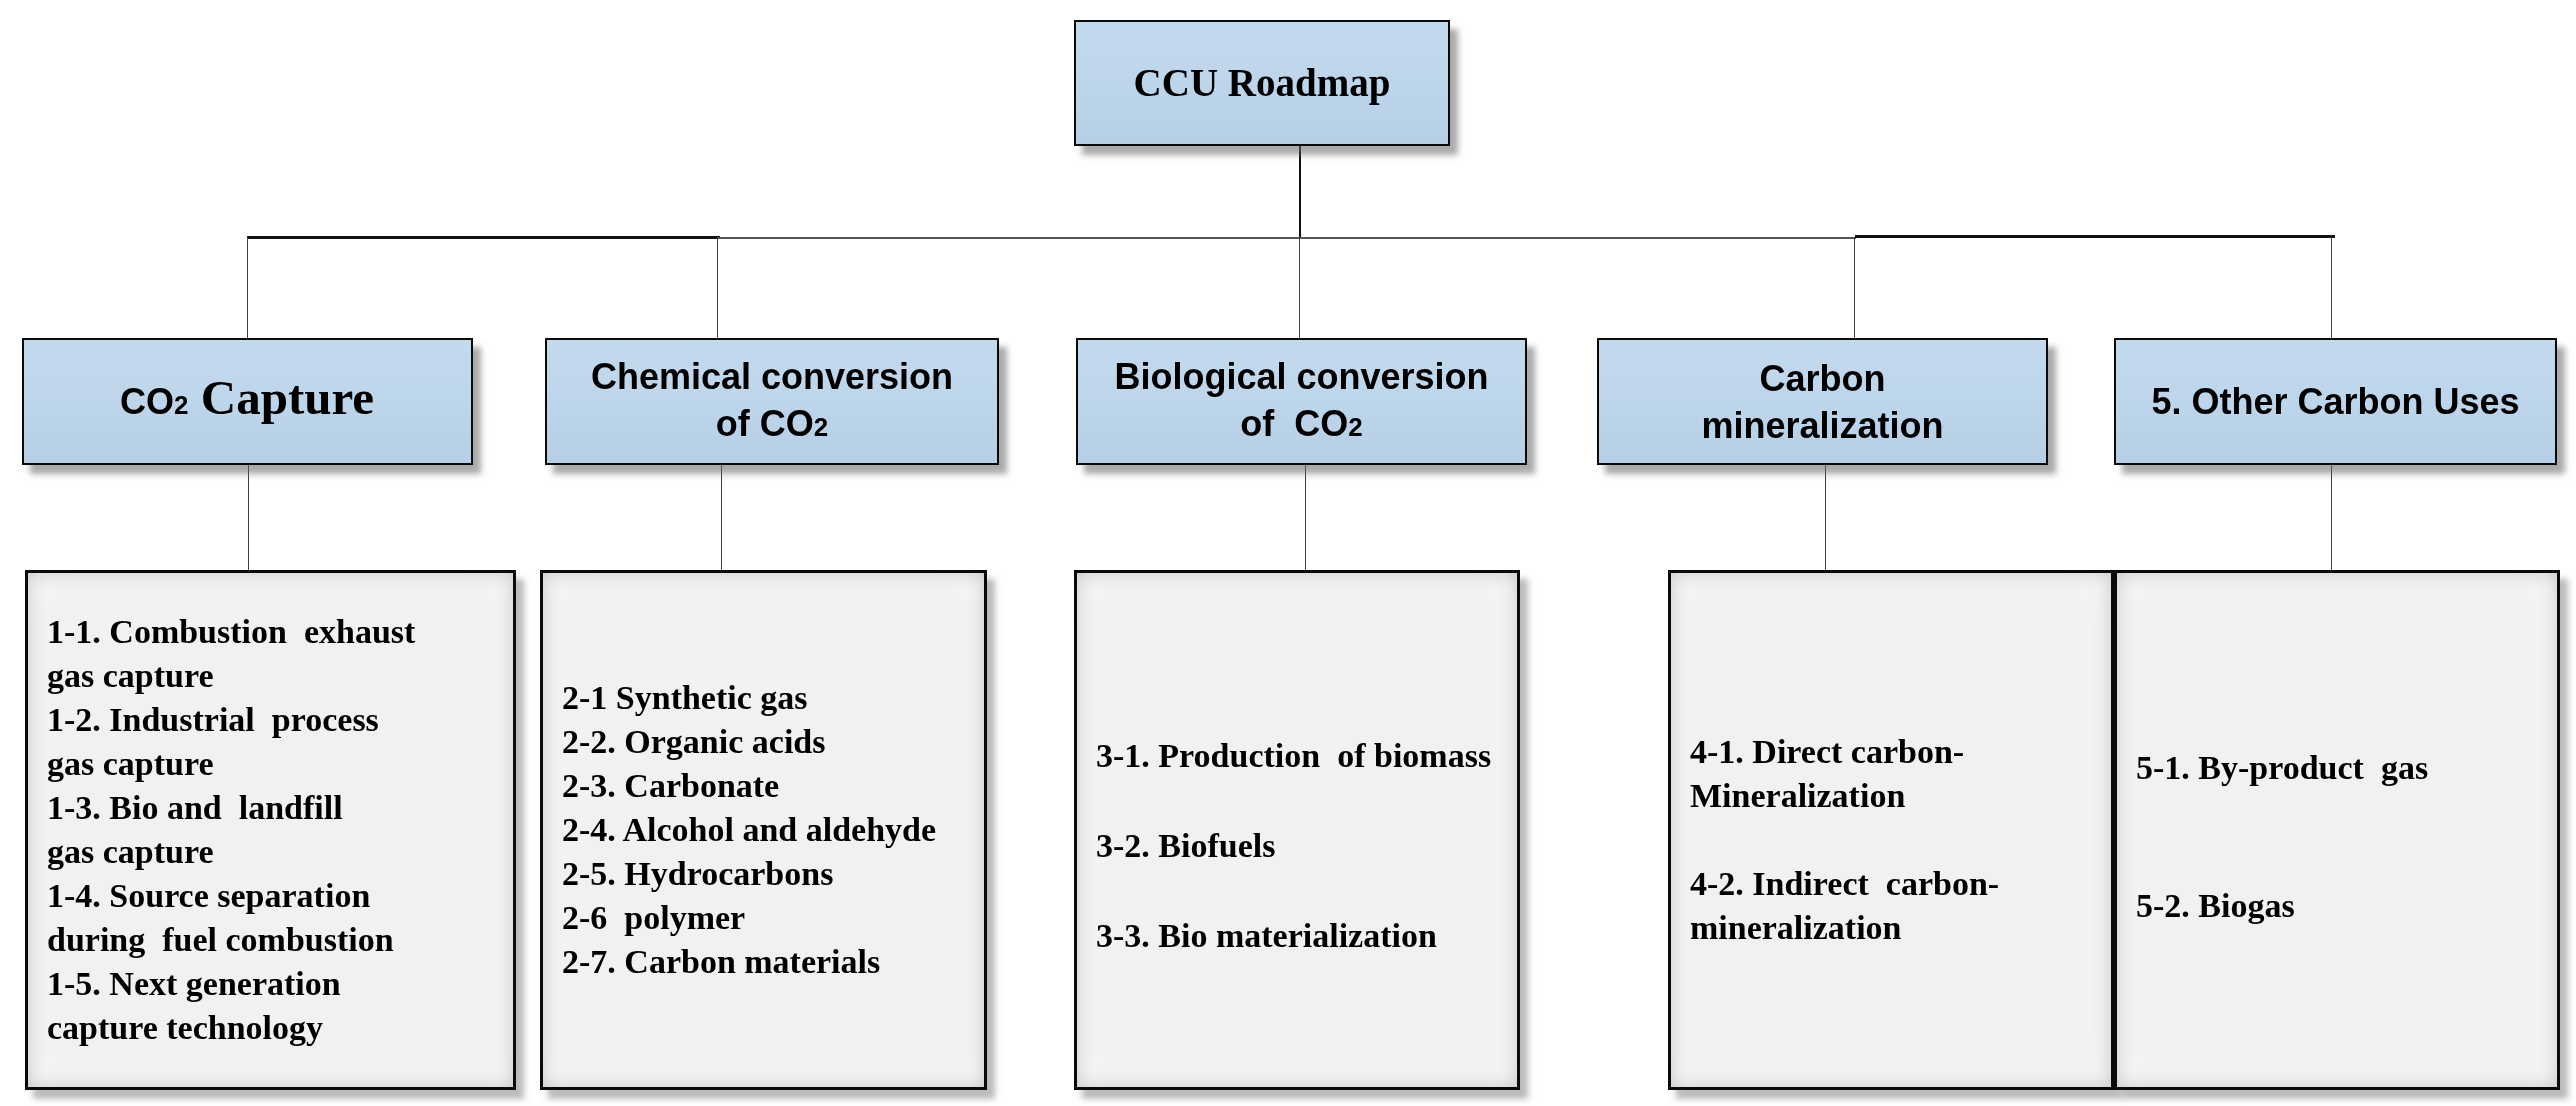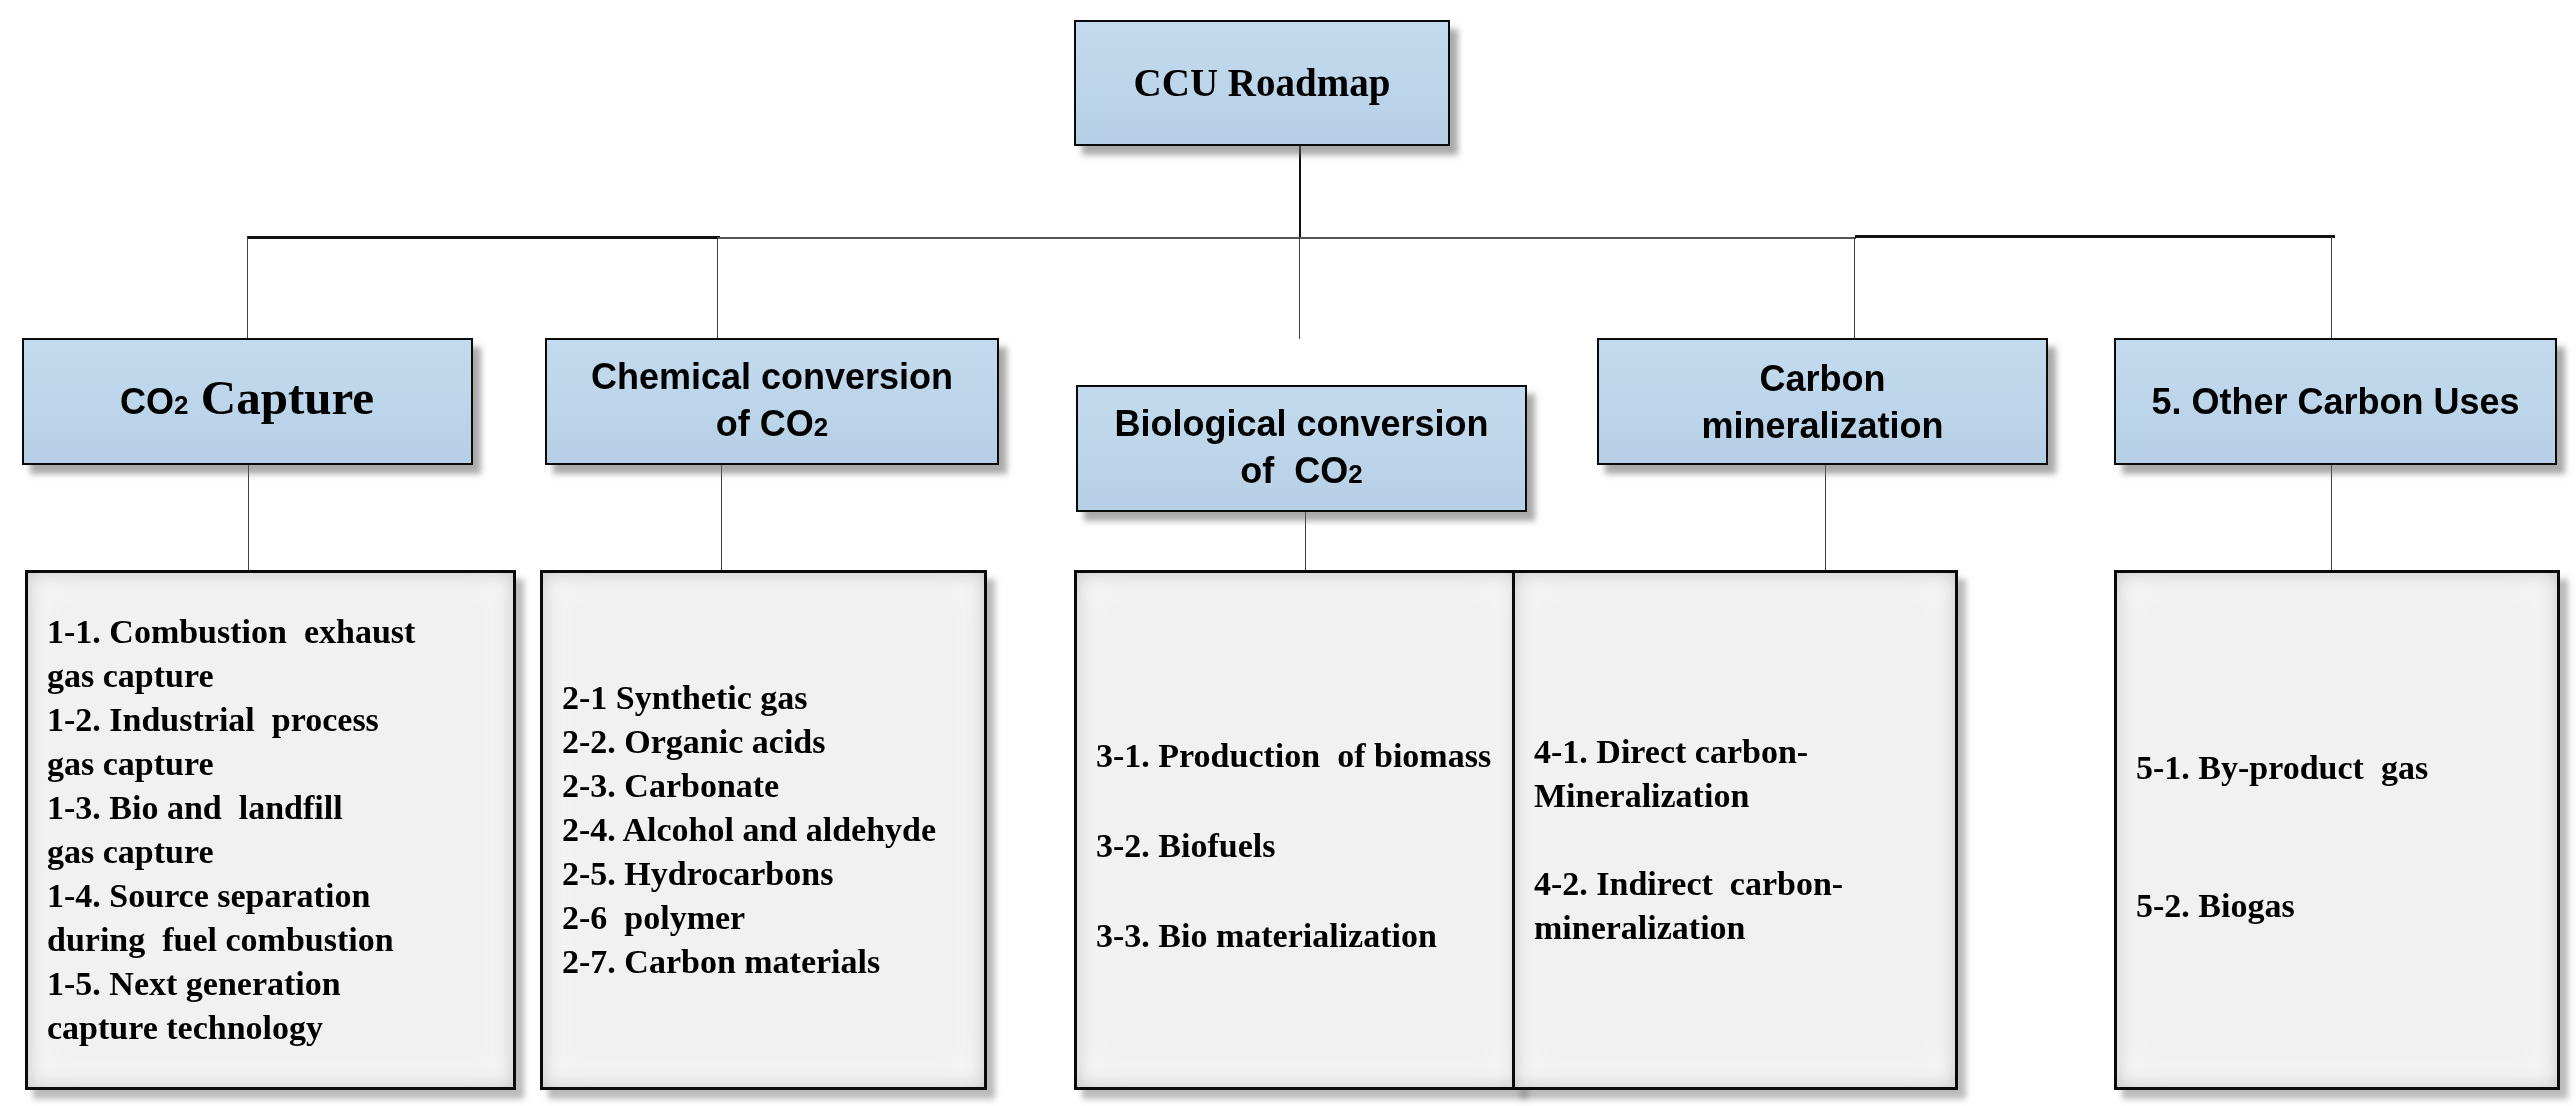--- a/index.html
+++ b/index.html
@@ -44,21 +44,21 @@
     font-family:"Liberation Serif","DejaVu Serif",serif;
     font-weight:700;font-size:39px;
   }
   .header-node{
     top:338px;height:127px;
     font-family:"Liberation Sans","DejaVu Sans",sans-serif;
     font-weight:700;font-size:36px;line-height:47px;
   }
   .h1{left:21.6px;width:451px;}
   .h2{left:545px;width:454px;}
-  .h3{left:1076px;width:451px;margin-top:47px;}
+  .h3{left:1076px;width:451px;}
   .h4{left:1597px;width:451px;}
   .h5{left:2114px;width:443px;}
   .hsub{font-size:0.72em;}
   .hserif{font-family:"Liberation Serif","DejaVu Serif",serif;}
 
   
   .detail{
     position:absolute;
     top:570px;height:520px;
     background:var(--detail-fill);
@@ -72,21 +72,21 @@
     font-weight:700;
     font-size:34px;
     line-height:44px;
     color:#000;
     padding-left:19px;
     padding-right:6.7px;
   }
   .d1{left:25px;width:491px;}
   .d2{left:540px;width:447px;}
   .d3{left:1074px;width:446px;padding-top:31px;}
-  .d4{left:1512px;width:446px;padding-top:20px;}
+  .d4{left:1668px;width:446px;padding-top:20px;}
   .d5{left:2114px;width:446px;padding-top:13.5px;}
   .item{white-space:pre-wrap;}
   .gap-xl .item{margin-bottom:46px;}
   .gap-lg .item{margin-bottom:44px;}
   .gap-xxl .item{margin-bottom:94px;}
   .gap-xl .item:last-child,
   .gap-lg .item:last-child,
   .gap-xxl .item:last-child{margin-bottom:0;}
 </style>
 </head>

